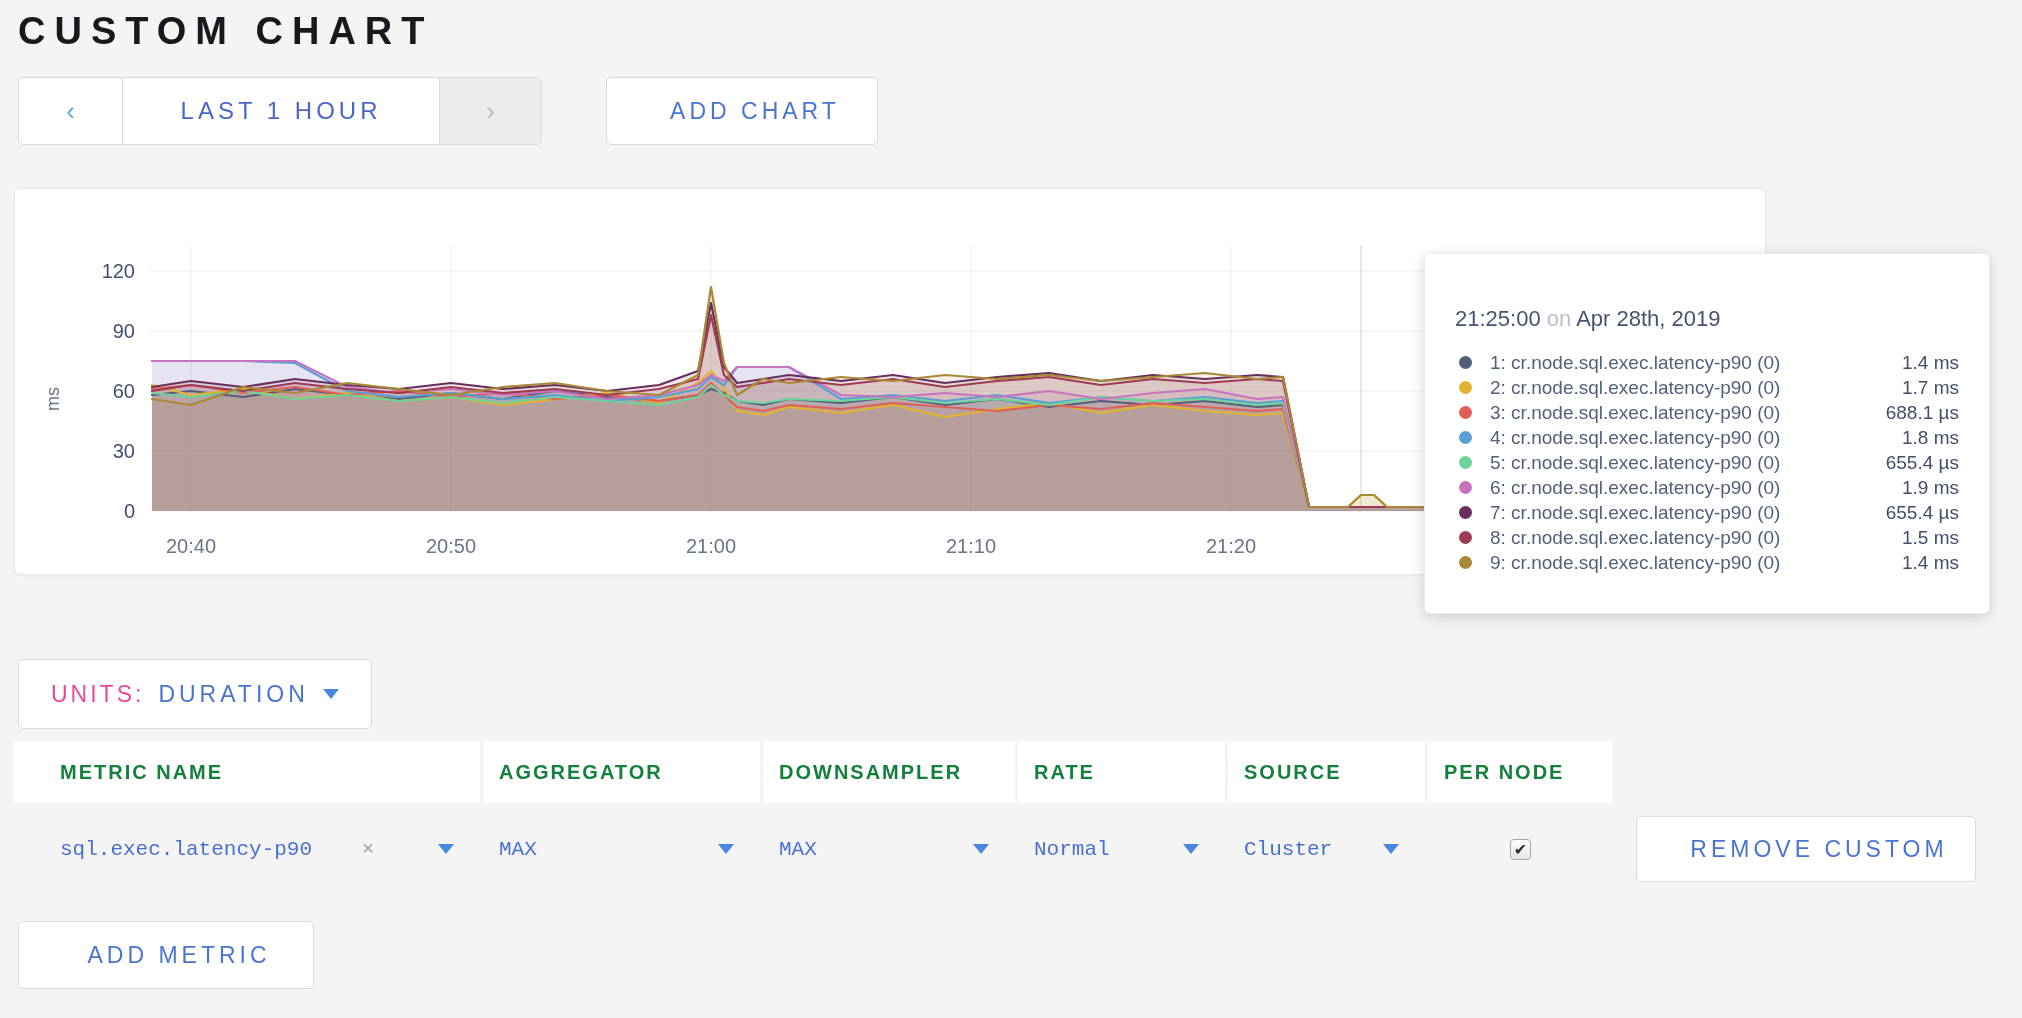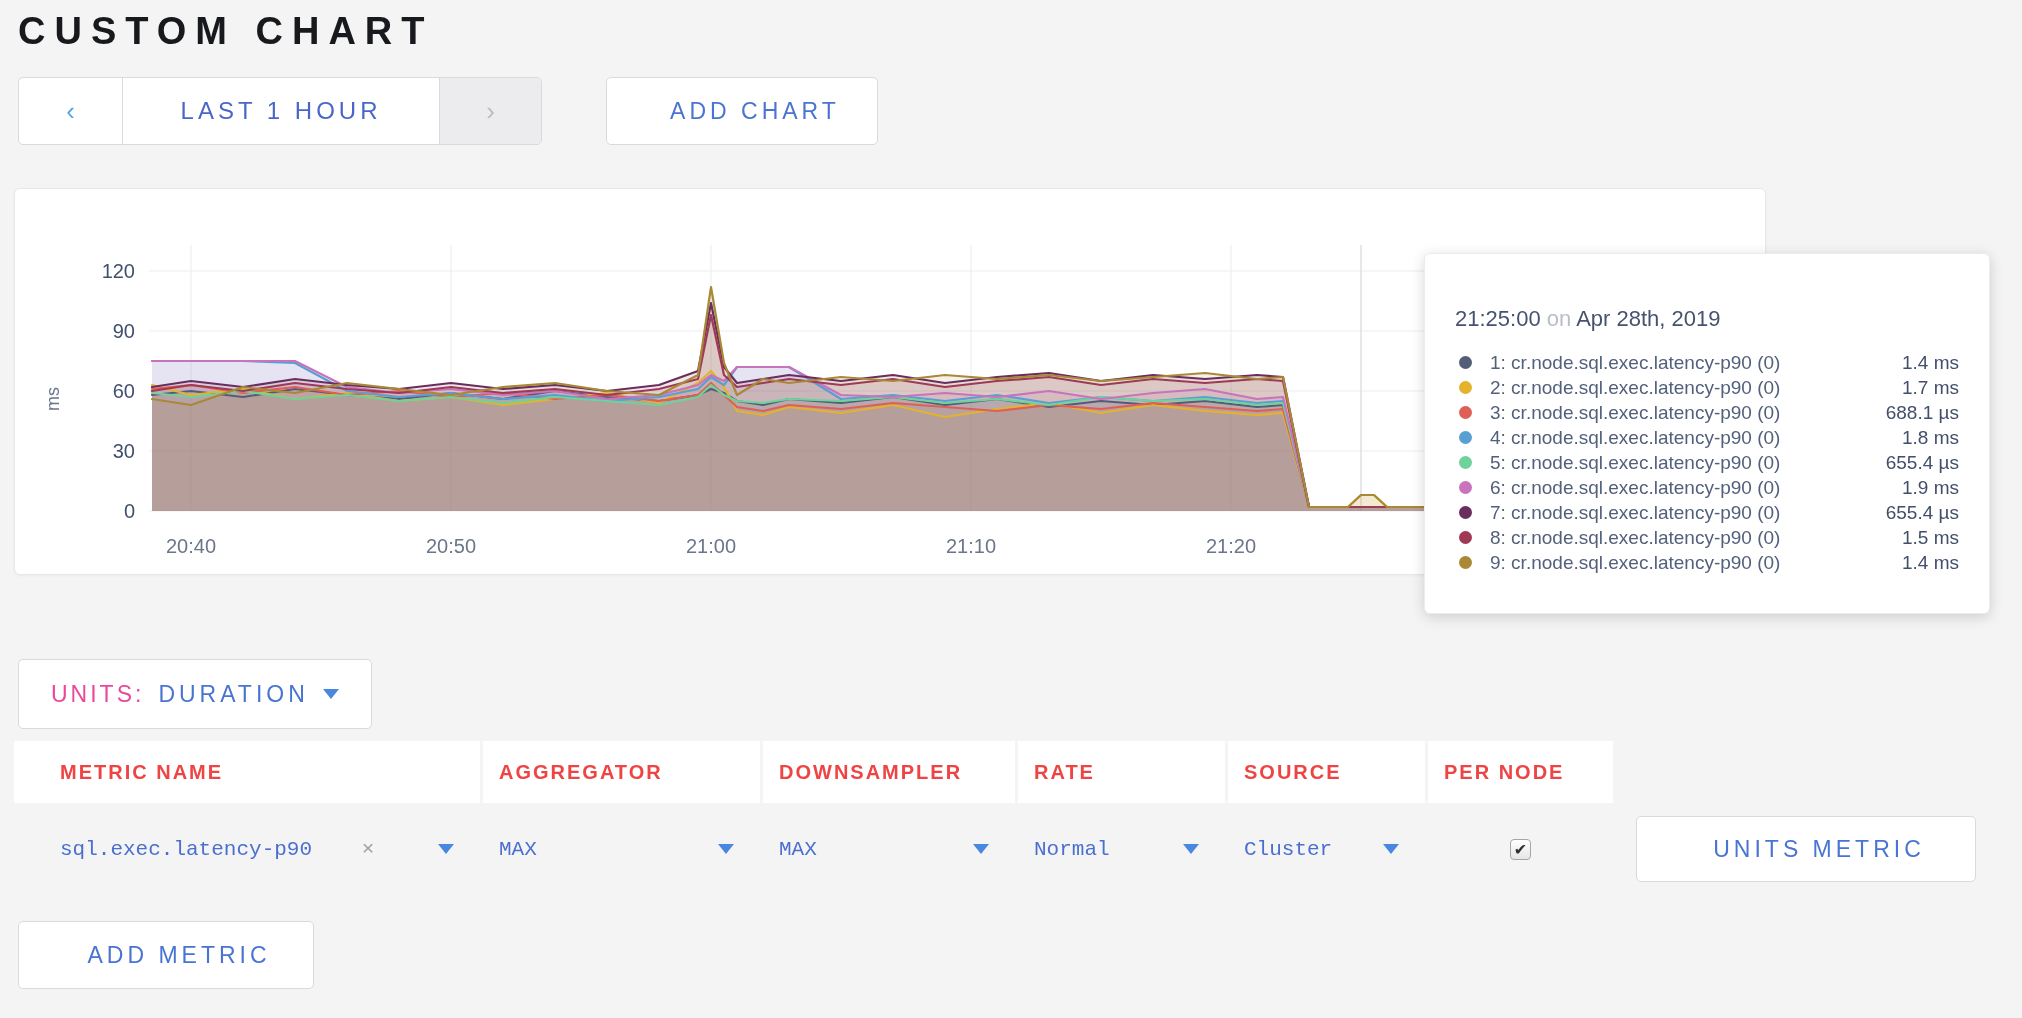--- a/index.html
+++ b/index.html
@@ -50,21 +50,21 @@
   .btn-units { padding:0 32px; gap:14px; }
   .btn-units .units-label { color:#ec4899; letter-spacing:3px; }
   .btn-remove-chart { padding:0 40px; }
   .caret { width:0; height:0; border-left:8px solid transparent; border-right:8px solid transparent; border-top:10px solid #4a87de; display:inline-block; }
 
   
   .metrics-table { margin:12px 14px 0 14px; }
   .tbl-row { display:grid; grid-template-columns:466px 277px 252px 207px 197px 185px auto; column-gap:3px; }
   .tbl-head .cell {
     background:#fff; height:62px; display:flex; align-items:center;
-    font-size:20px; font-weight:bold; letter-spacing:2px; color:#ef4444; padding-left:16px;
+    font-size:20px; font-weight:bold; letter-spacing:2px; color:#15803d; padding-left:16px;
   }
   .tbl-head .cell.first { padding-left:46px; }
   .tbl-head .cell.last { background:transparent; }
   .tbl-body .cell { height:92px; display:flex; align-items:center; font-size:21px; color:#4a6fce; padding-left:16px; }
   .tbl-body .cell.first { padding-left:46px; }
   .dd { display:flex; align-items:center; width:100%; padding-right:26px; cursor:pointer;font-family:Liberation Mono, monospace; }
   .dd .caret { margin-left:auto; border-left-width:8px; border-right-width:8px; border-top-width:10px; }
   .clear-x { color:#9aa0ab; font-size:21px; margin-left:auto; margin-right:14px; cursor:pointer; }
   .cell.pernode { justify-content:center; padding-left:0; }
   .checkbox {
@@ -247,21 +247,21 @@
       <span class="dd">
         <span>Cluster</span>
         <span class="caret"></span>
       </span>
     </div>
     <div class="cell pernode">
       <span class="checkbox checked"></span>
     </div>
     <div class="cell" style="padding-left:0;">
       <div class="btn btn-remove-metric">
-        <span>UNITS METRIC</span>
+        <span>REMOVE CUSTOM</span>
       </div>
     </div>
   </div>
 </div>
 
 <div class="btn btn-add-metric">
   <span>ADD METRIC</span>
 </div>
 
 </body></html>

